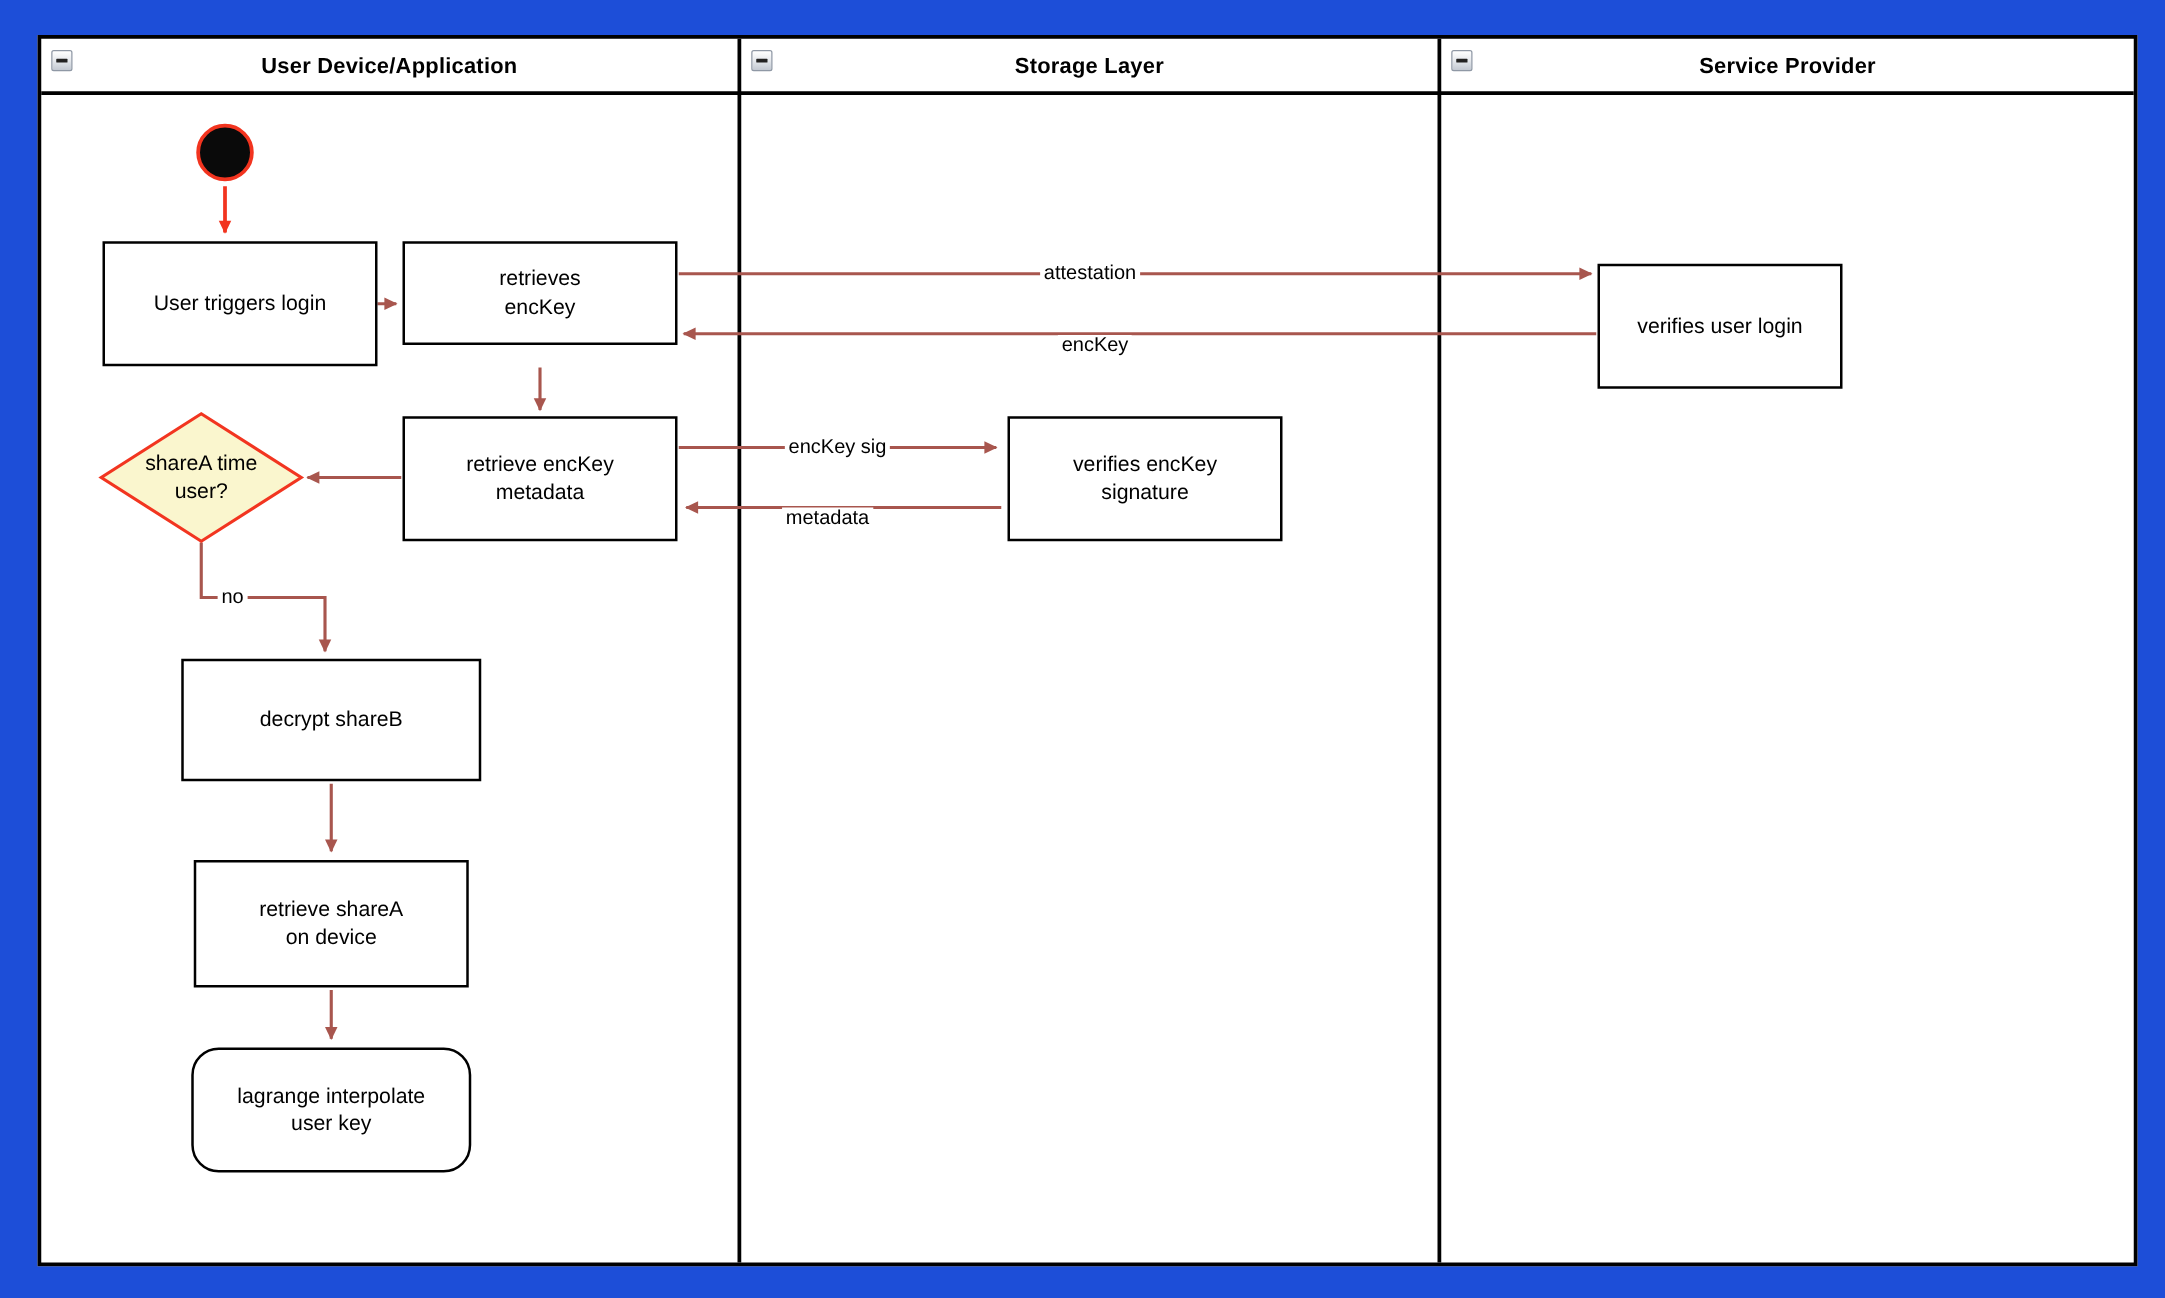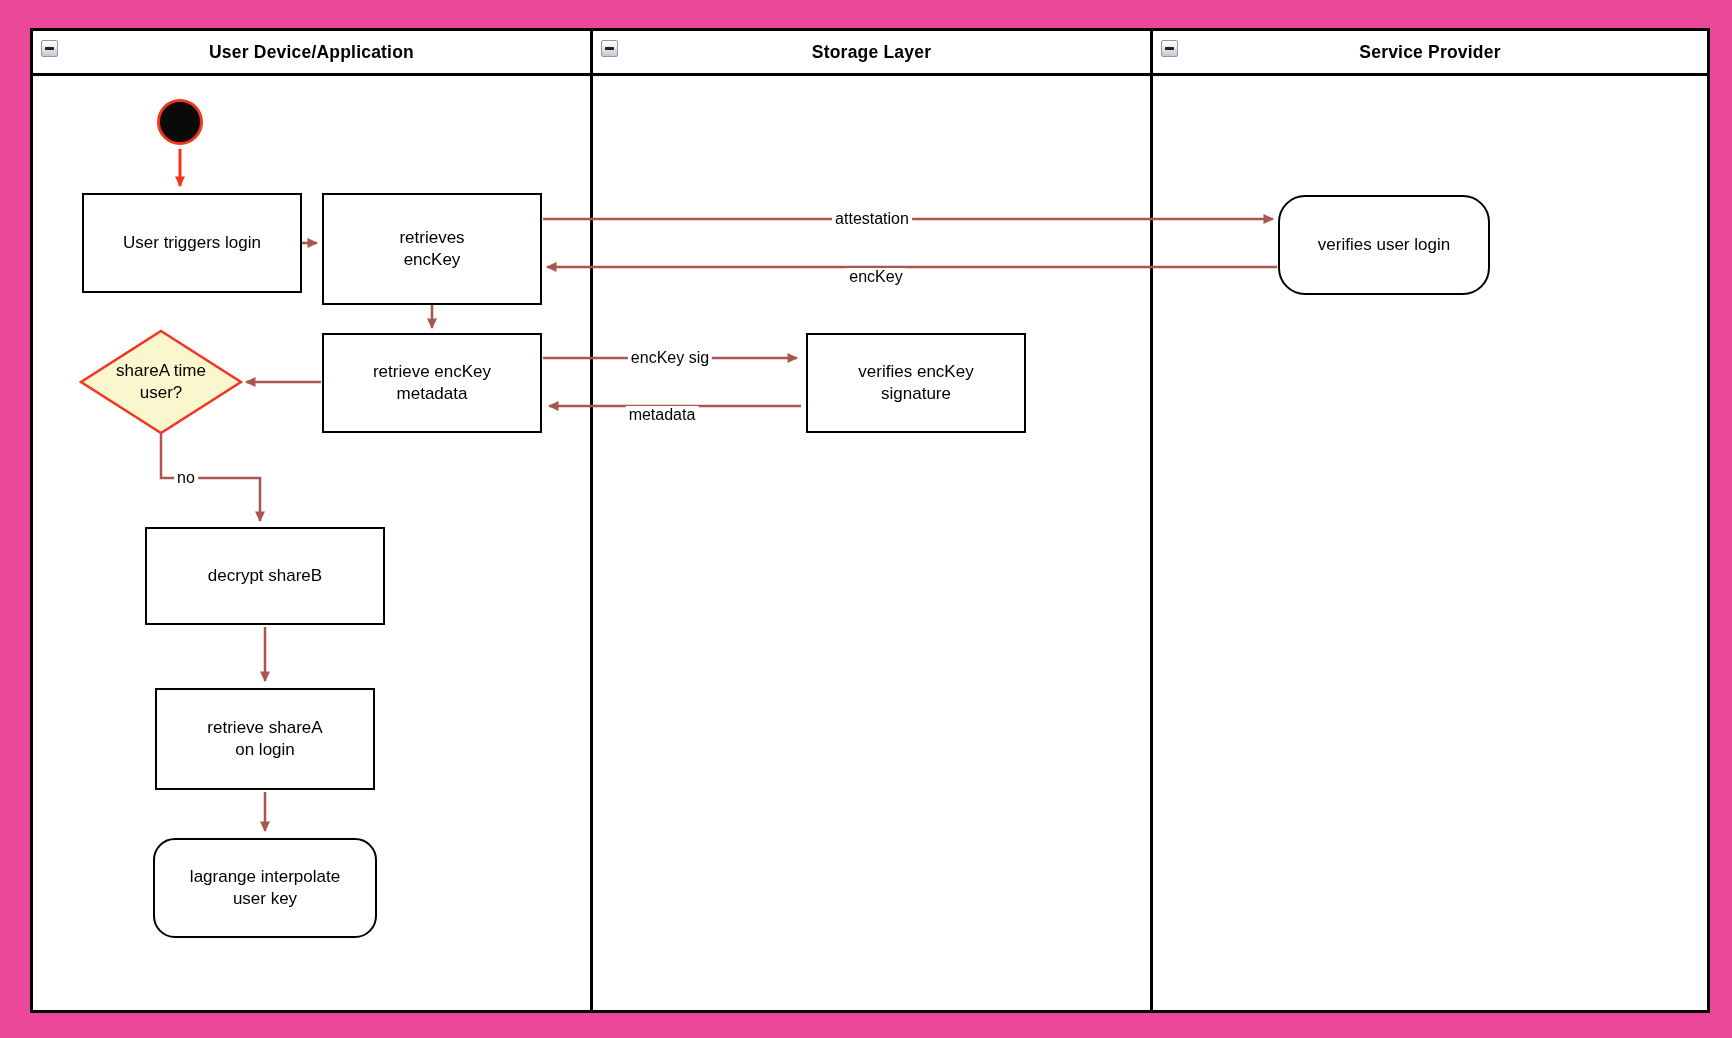--- a/index.html
+++ b/index.html
@@ -1,20 +1,20 @@
 <!DOCTYPE html>
 <html><head>
 <meta charset="utf-8">
 <style>
   html, body { margin: 0; padding: 0; background: #ffffff; }
   .canvas {
     position: relative;
     width: 1732px;
     height: 1038px;
-    background: #ec4899;
+    background: #1d4ed8;
     font-family: "Liberation Sans", "DejaVu Sans", sans-serif;
     color: #000;
     overflow: hidden;
   }
   
   .pool {
     position: absolute;
     left: 30px; top: 28px;
     width: 1680px; height: 985px;
     border: 3px solid #000;
@@ -145,35 +145,35 @@
 
     <path d="M265,627 L265,681" fill="none" stroke-width="2.5" marker-end="url(#arrow-dark)" stroke="#a8564e"></path>
 
     <path d="M265,792 L265,831" fill="none" stroke-width="2.5" marker-end="url(#arrow-dark)" stroke="#a8564e"></path>
 
     <polygon points="161,331 241,382 161,433 81,382" stroke-width="2.5" stroke="#f23520" fill="#faf6ce"></polygon>
   </svg>
 
   <div class="node" style="left:70px; top:193px; width:220px; height:100px;margin-left:12px;">User triggers login</div>
 
-  <div class="node" style="left:322px; top:193px; width:220px; height:112px;">retrieves
+  <div class="node" style="left:322px; top:193px; width:220px; height:83px;">retrieves
 encKey</div>
 
-  <div class="node" style="left:1278px; top:195px; width:212px; height:100px;border-radius:27px;">verifies user login</div>
+  <div class="node" style="left:1278px; top:211px; width:196px; height:100px;">verifies user login</div>
 
   <div class="node" style="left:322px; top:333px; width:220px; height:100px;">retrieve encKey
 metadata</div>
 
   <div class="node" style="left:806px; top:333px; width:220px; height:100px;">verifies encKey
 signature</div>
 
   <div class="node" style="left:145px; top:527px; width:240px; height:98px;">decrypt shareB</div>
 
   <div class="node" style="left:155px; top:688px; width:220px; height:102px;">retrieve shareA
-on login</div>
+on device</div>
 
   <div class="node" style="left:153px; top:838px; width:224px; height:100px;border-radius:22px;">lagrange interpolate
 user key</div>
 
   <div class="decision-label" style="left:101px; top:350px; width:120px; height:64px;">shareA time
 user?</div>
 
   <div class="edge-label" style="left:872px; top:219px;">attestation</div>
   <div class="edge-label" style="left:876px; top:277px;">encKey</div>
   <div class="edge-label" style="left:670px; top:358px;">encKey sig</div>

